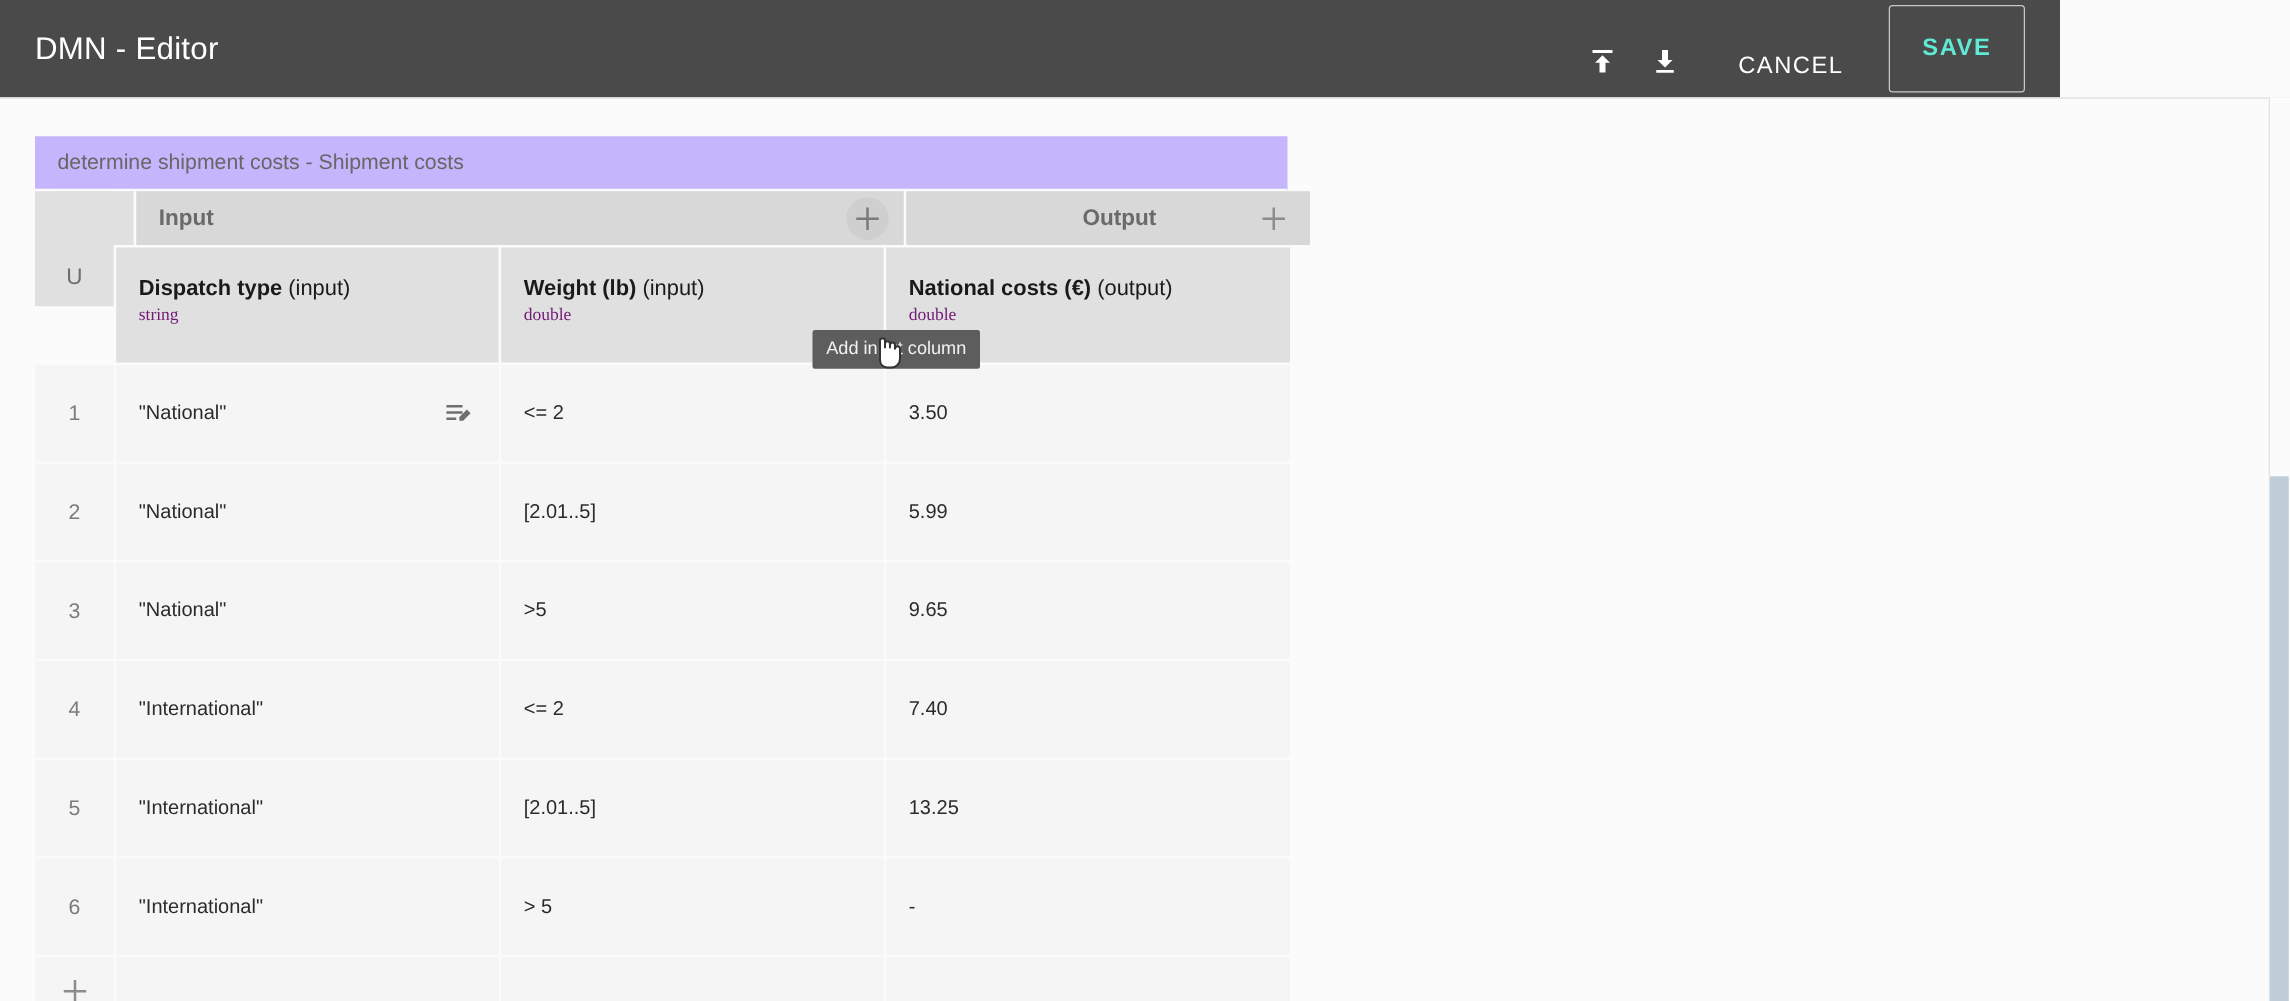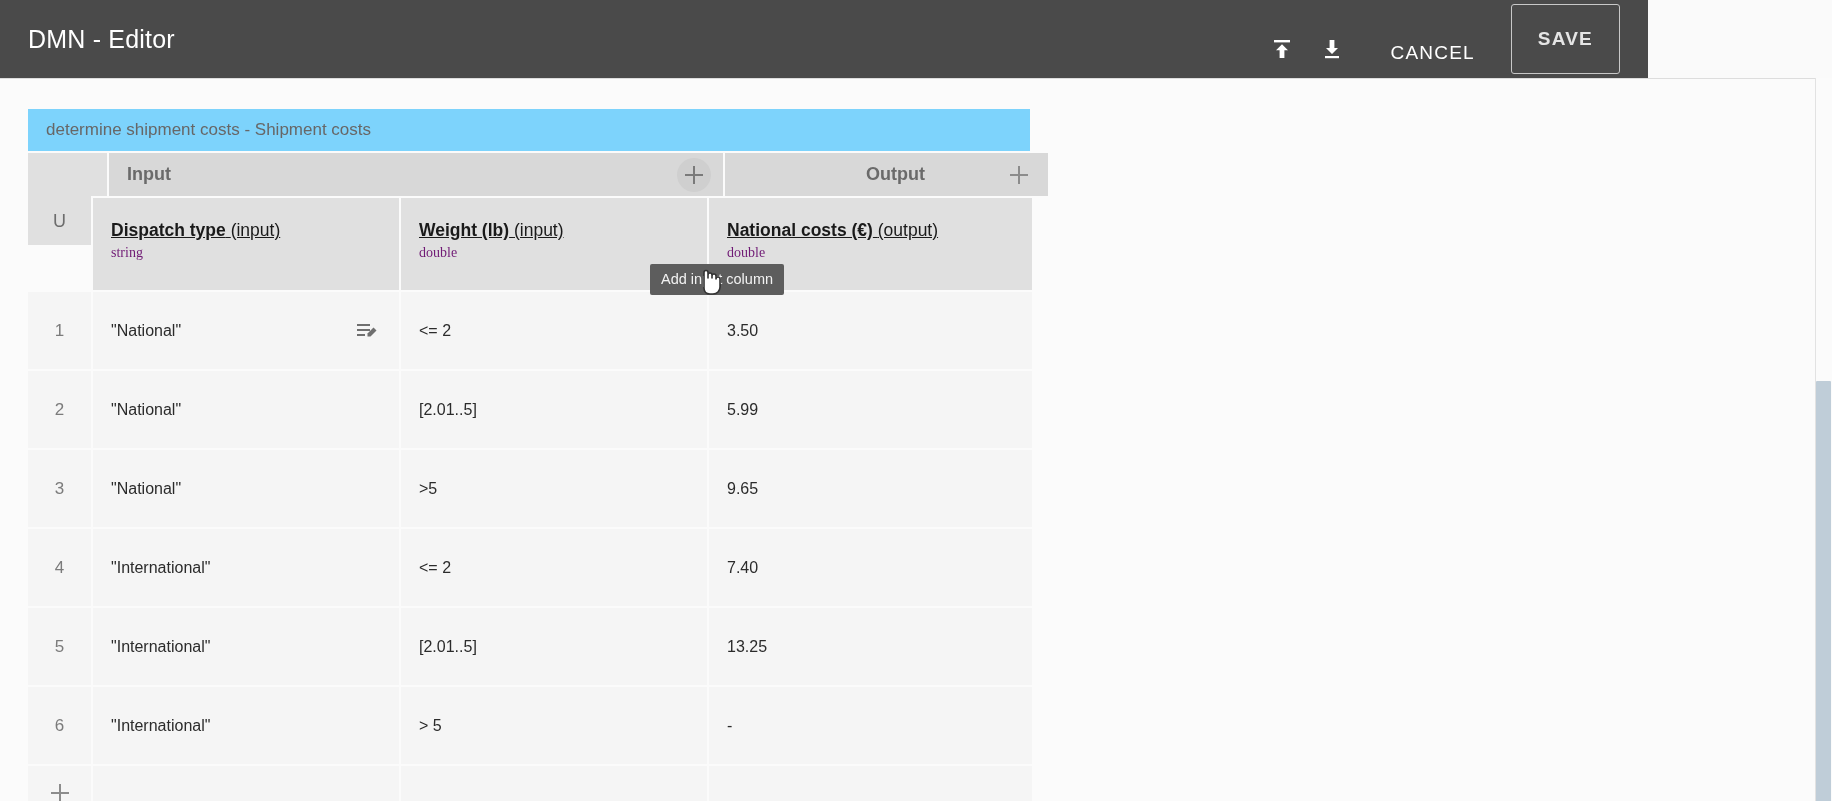--- a/index.html
+++ b/index.html
@@ -51,21 +51,21 @@
     letter-spacing: 1.2px;
     font-weight: 400;
     padding: 10px 22px;
     margin-left: 12px;
     cursor: pointer;
     background: transparent;
     border: none;
     font-family: "Liberation Sans", sans-serif;
   }
   .save-btn {
-    color: #e5e5e5;
+    color: #5eead4;
     font-size: 19px;
     letter-spacing: 1.2px;
     font-weight: 700;
     padding: 23px 26px;
     margin-left: 14px;
     margin-right: 2px;
     cursor: pointer;
     background: transparent;
     border: 1px solid #c8c8c8;
     border-radius: 3px;
@@ -87,21 +87,21 @@
     position: absolute;
     left: 28px;
     top: 30px;
     width: 1002px;
   }
 
   
   .decision-name {
     width: 1002px;
     height: 44px;
-    background: #7dd3fc;
+    background: #c4b5fd;
     display: flex;
     align-items: center;
     padding-left: 18px;
     color: #676767;
     font-size: 17px;
     border-bottom: 2px solid #fbfbfb;
   }
 
   
   .grid { width: 1002px; }
@@ -165,21 +165,20 @@
   .colhdr {
     background: #e0e0e0;
     padding: 22px 0 0 18px;
   }
   .colhdr .name {
     font-size: 17.5px;
     color: #1a1a1a;
     font-weight: 700;
     line-height: 1.25;
     white-space: nowrap;
-    text-decoration: underline;
   }
   .colhdr .name .kind { font-weight: 400; }
   .colhdr .type {
     font-size: 14px;
     color: #701a75;
     margin-top: 3px;
     font-family: Liberation Serif, serif;
   }
 
   

